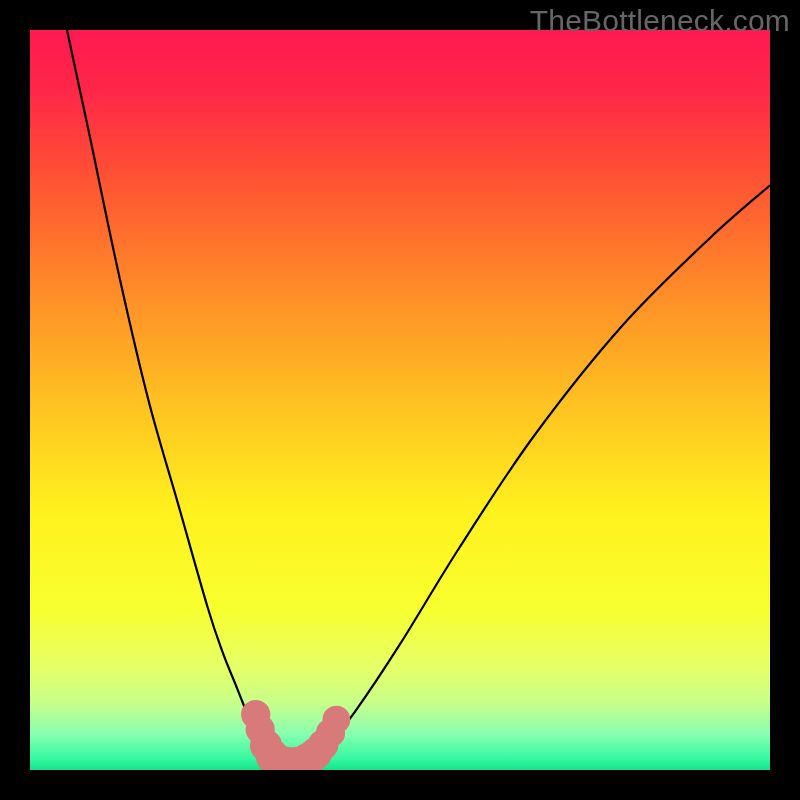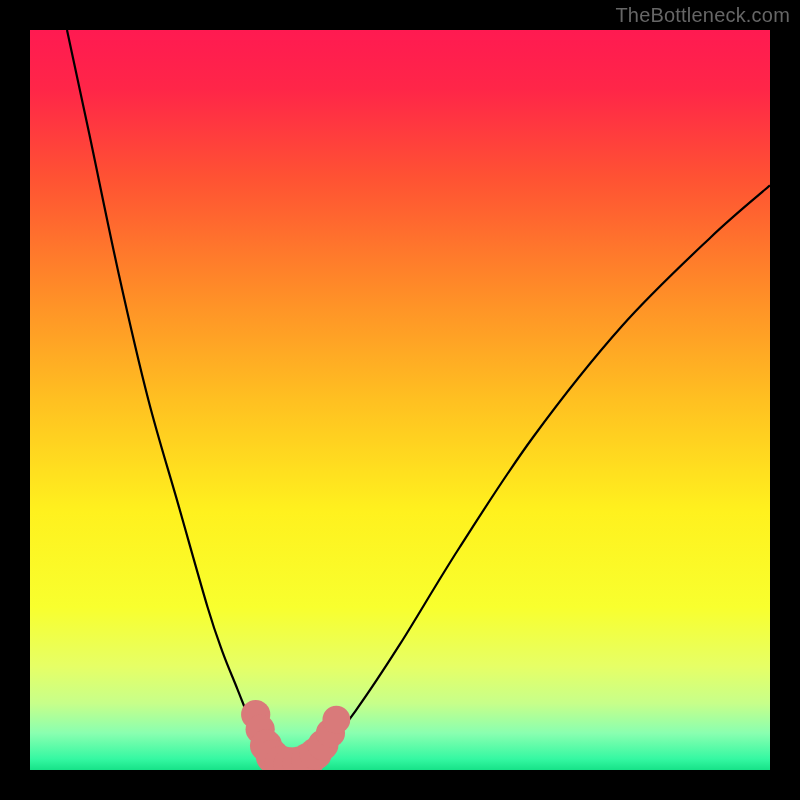--- a/index.html
+++ b/index.html
@@ -40,21 +40,21 @@
     top: 0;
     width: 100%;
     height: 100%;
     pointer-events: none;
   }
   .watermark {
     position: absolute;
     top: 4px;
     right: 10px;
     color: #666;
-    font-size: 20px;
+    font-size: 30px;
     font-weight: 500;
     letter-spacing: 0.2px;
     user-select: none;
   }
 </style>
 </head>
 <body>
 
 <div class="frame">
   <div class="plot-area">

